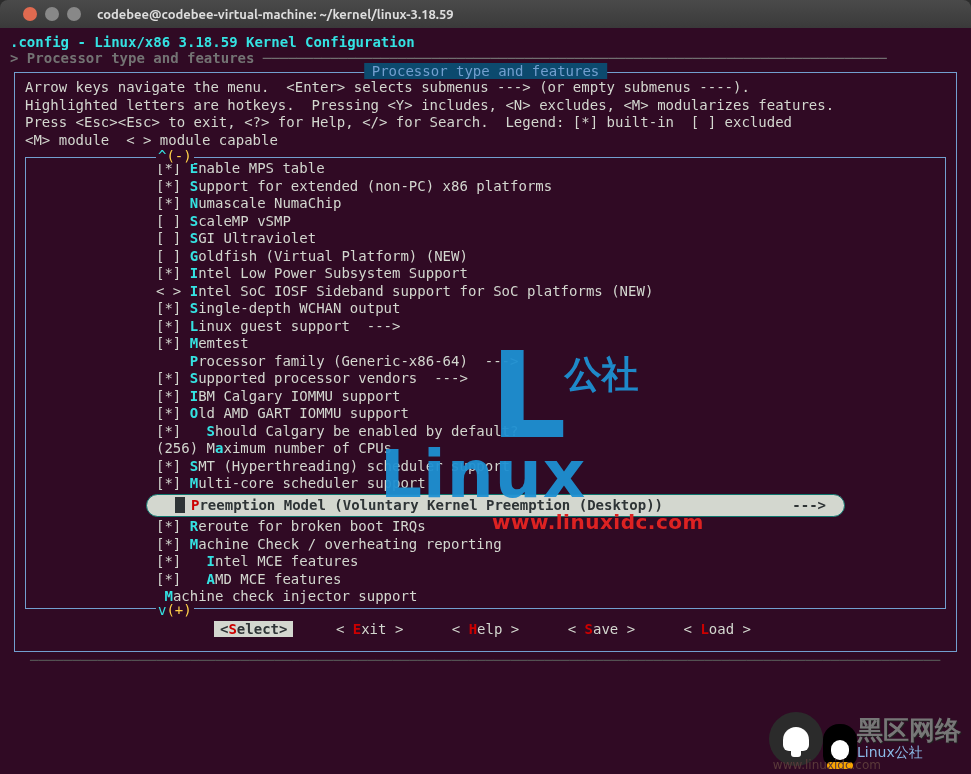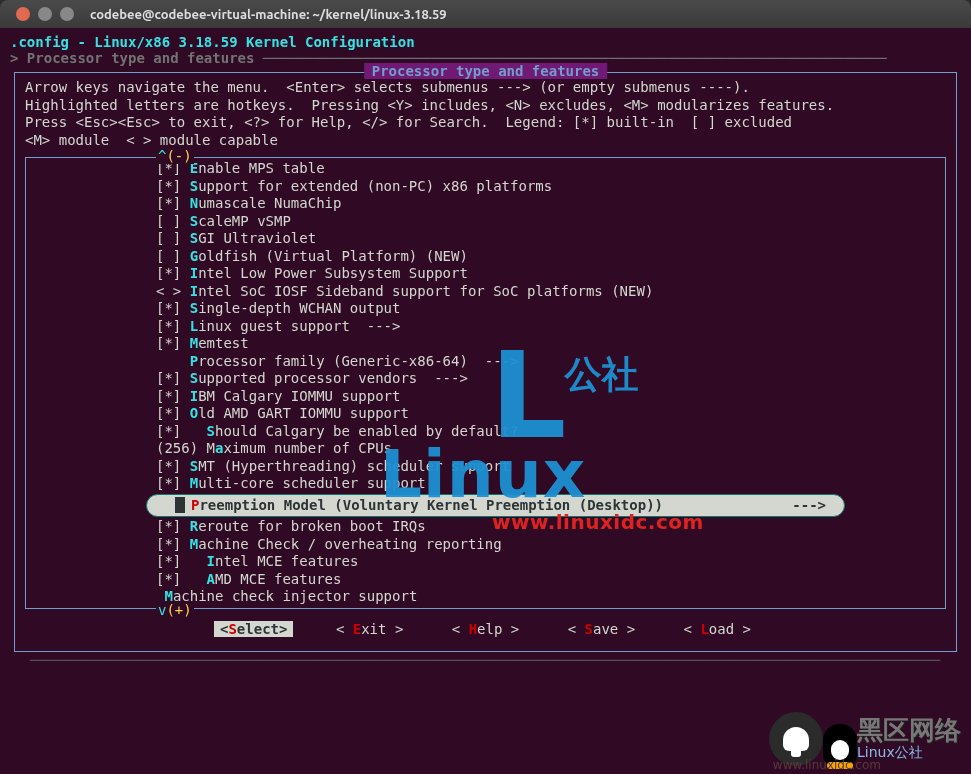--- a/index.html
+++ b/index.html
@@ -10,21 +10,21 @@
     font-family: "DejaVu Sans Mono", "Ubuntu Mono", monospace;
     font-size: 14px;
     overflow: hidden;
     position: relative;
   }
   .titlebar {
     height: 28px;
     background: linear-gradient(#4a4a4a, #3a3a3a);
     display: flex;
     align-items: center;
-    padding: 0 16px;
+    padding: 0 23px;
     border-radius: 8px 8px 0 0;
   }
   .win-btn {
     width: 14px; height: 14px; border-radius: 7px;
     margin-right: 8px; display: inline-block;
   }
   .btn-close { background: #e06a50; }
   .btn-min { background: #888; }
   .btn-max { background: #888; }
   .titlebar-title { color: #ddd; font-family: "Ubuntu", sans-serif; font-size: 13px; margin-left: 8px; font-weight: bold; }
@@ -43,21 +43,21 @@
   .header2-line { color: #737373; font-weight: bold; }
   
   .tui-box {
     border: 1px solid #729fcf;
     margin: 0 4px;
     padding: 0;
     position: relative;
   }
   .tui-box-title {
     position: absolute; top: -10px; left: 50%; transform: translateX(-50%);
-    background: #701a75; color: #729fcf; padding: 0 8px; font-weight: bold;
+    background: #0c4a6e; color: #729fcf; padding: 0 8px; font-weight: normal;
   }
   .instructions {
     padding: 6px 10px 8px 10px;
     color: #d3d7cf;
     line-height: 1.25;
     white-space: pre-wrap;
   }
   
   .inner-box {
     border: 1px solid #729fcf;

